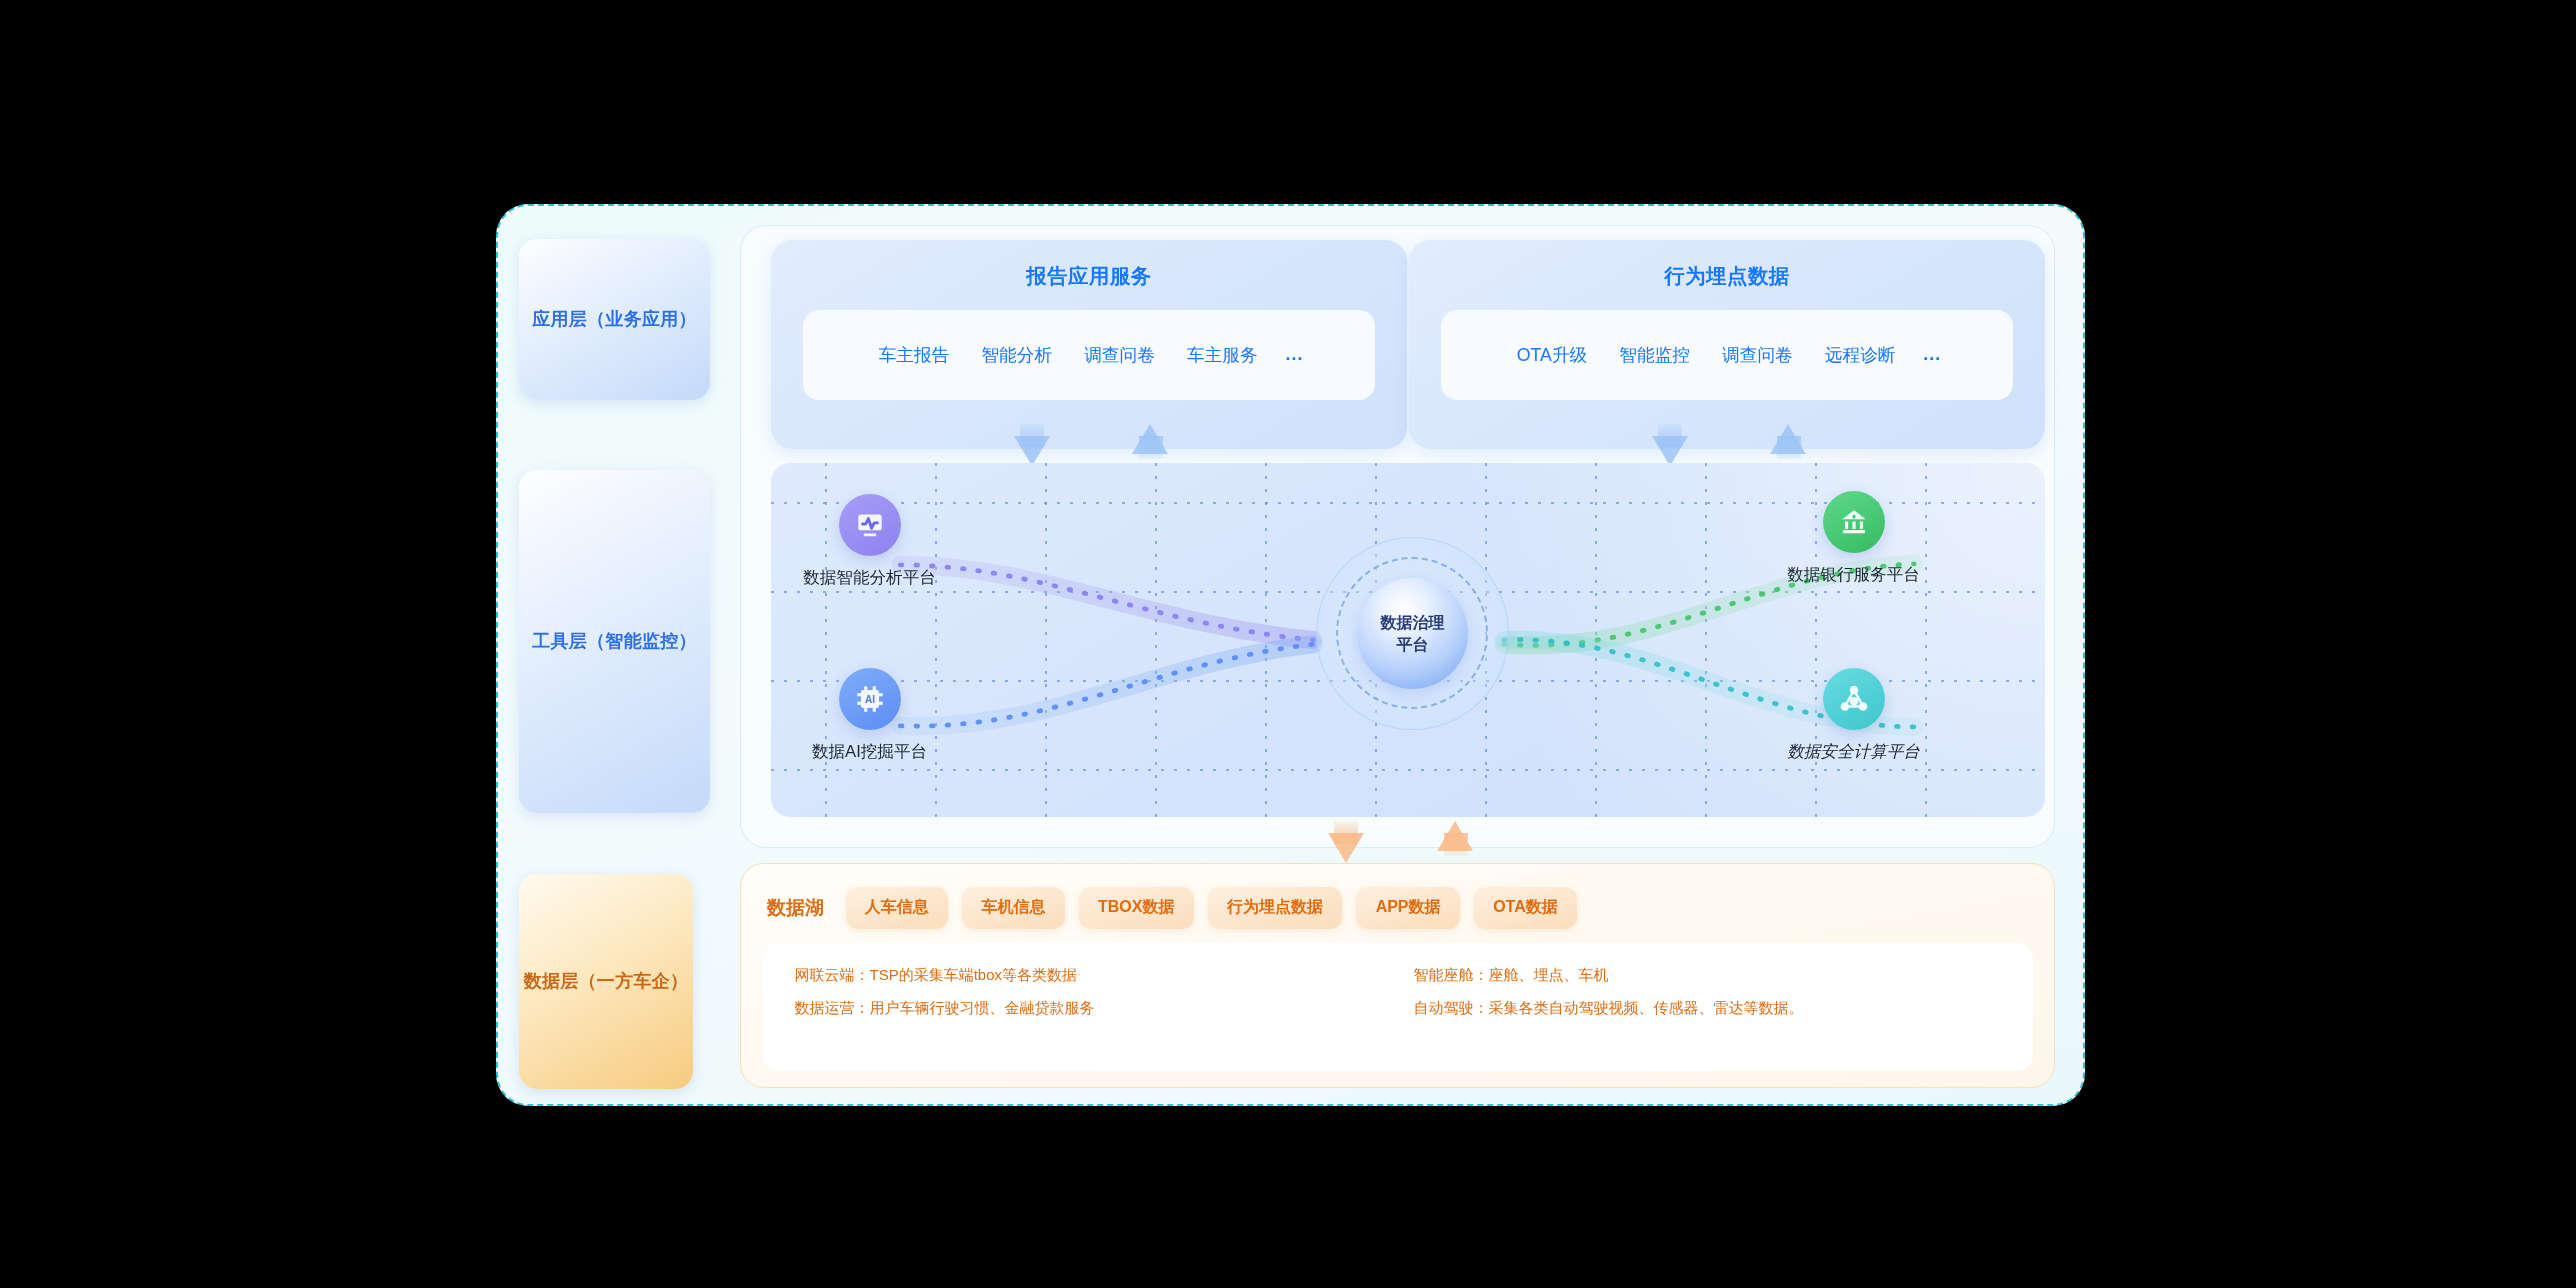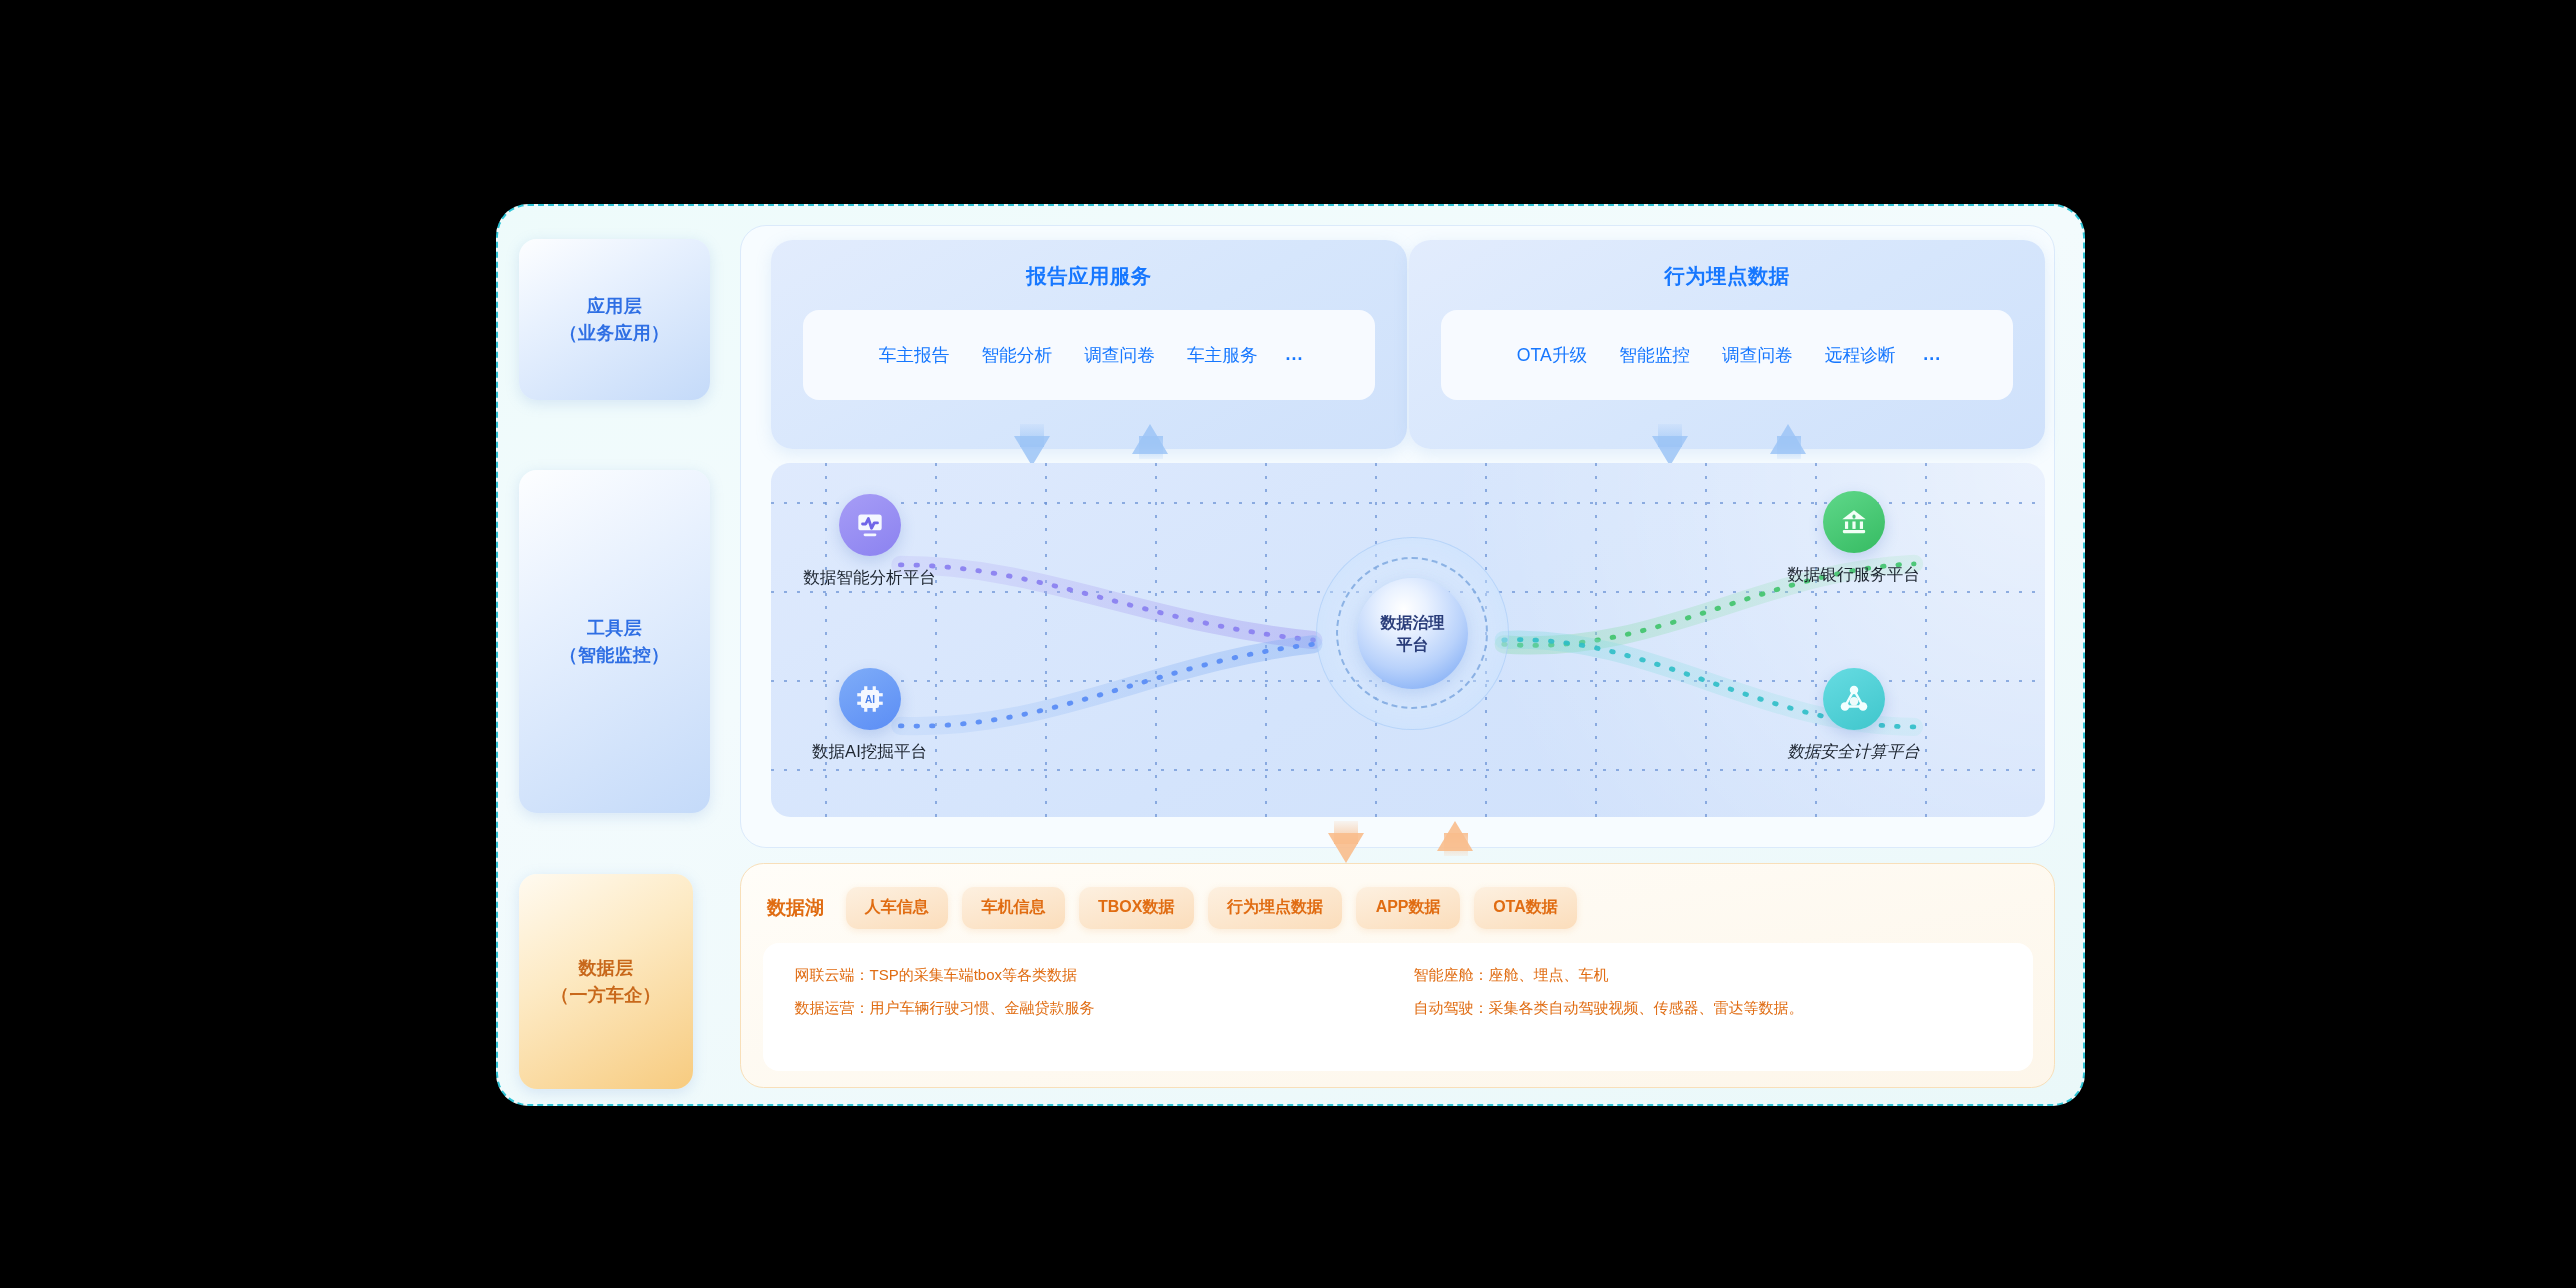--- a/index.html
+++ b/index.html
@@ -17,21 +17,21 @@
     width: 1589px; height: 902px;
     background: linear-gradient(160deg,#eefbfb 0%, #f3fbfd 40%, #eaf8f9 100%);
     border: 2.1px dashed #2ec4d6;
     border-radius: 32px;
   }
 
   
   .layer-chip {
     position: absolute;
     border-radius: 18px;
-    display: flex; flex-direction: column;
+    display: flex; flex-direction: row;
     align-items: center; justify-content: center;
     text-align: center;
     line-height: 1.45;
     font-size: 18px;
     font-weight: 700;
     letter-spacing: 0.3px;
     box-shadow: 0 3.2px 14px rgba(120,160,220,.22);
   }
   .layer-blue {
     background: linear-gradient(150deg,#fdfeff 0%, #e8f1fe 35%, #c4daf9 100%);

